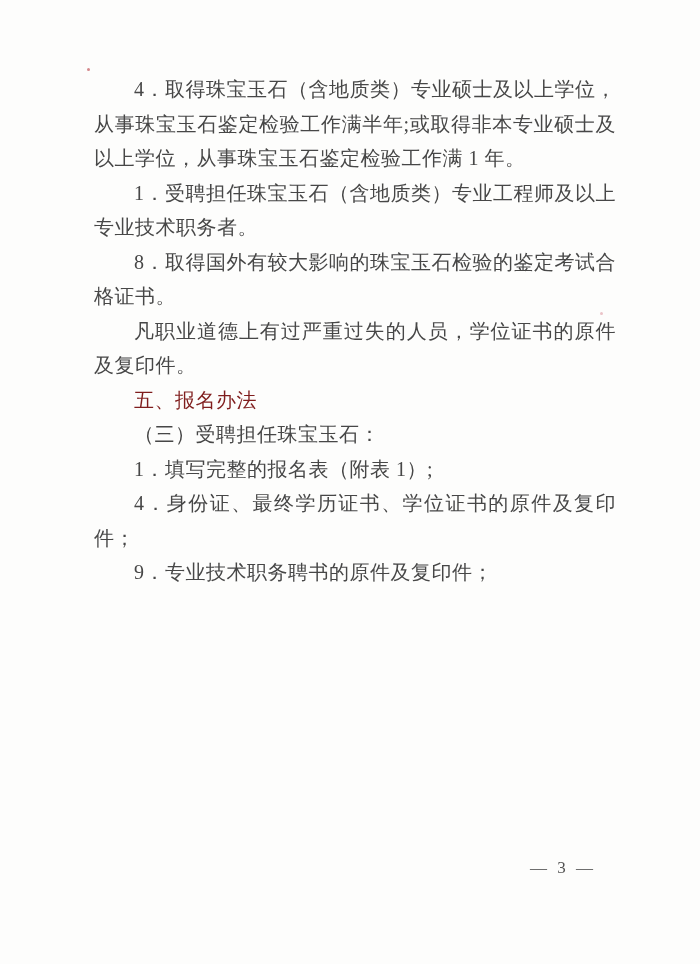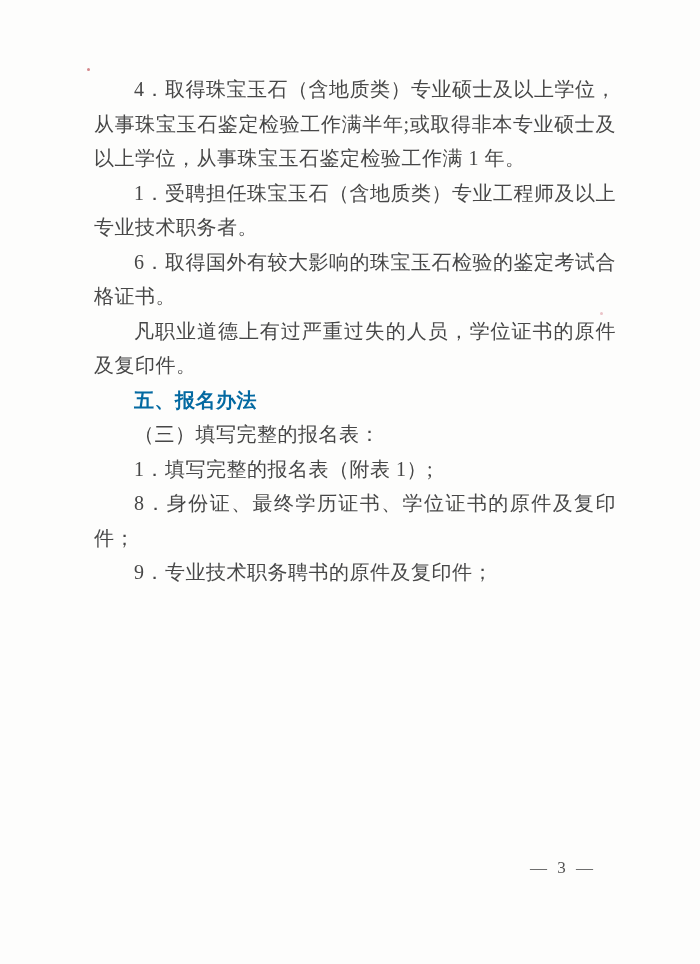--- a/index.html
+++ b/index.html
@@ -26,22 +26,22 @@
     margin: 0;
     padding: 0;
     font-size: 20px;
     line-height: 34.5px;
     text-align: justify;
     text-indent: 2em;
     letter-spacing: 0.5px;
   }
   .content p.heading {
     font-family: "Liberation Sans", "DejaVu Sans", sans-serif;
-    font-weight: bold;
-    color: #0369a1;
+    font-weight: normal;
+    color: #7f1d1d;
   }
   .pagenum {
     position: absolute;
     top: 858px;
     left: 530px;
     font-size: 17px;
     letter-spacing: 3px;
     color: #555555;
   }
   .speck {
@@ -68,23 +68,23 @@
 </head>
 <body>
 
 <div class="page">
   <span class="speck speck1"></span>
   <span class="speck speck2"></span>
 
   <div class="content">
     <p class="body">4．取得珠宝玉石（含地质类）专业硕士及以上学位，从事珠宝玉石鉴定检验工作满半年;或取得非本专业硕士及以上学位，从事珠宝玉石鉴定检验工作满 1 年。</p>
     <p class="body">1．受聘担任珠宝玉石（含地质类）专业工程师及以上专业技术职务者。</p>
-    <p class="body">6．取得国外有较大影响的珠宝玉石检验的鉴定考试合格证书。</p>
+    <p class="body">8．取得国外有较大影响的珠宝玉石检验的鉴定考试合格证书。</p>
     <p class="body">凡职业道德上有过严重过失的人员，学位证书的原件及复印件。</p>
     <p class="heading">五、报名办法</p>
-    <p class="body">（三）填写完整的报名表：</p>
+    <p class="body">（三）受聘担任珠宝玉石：</p>
     <p class="body">1．填写完整的报名表（附表 1）;</p>
-    <p class="body">8．身份证、最终学历证书、学位证书的原件及复印件；</p>
+    <p class="body">4．身份证、最终学历证书、学位证书的原件及复印件；</p>
     <p class="body">9．专业技术职务聘书的原件及复印件；</p>
   </div>
 
   <div class="pagenum">— 3 —</div>
 </div>
 
 </body></html>

